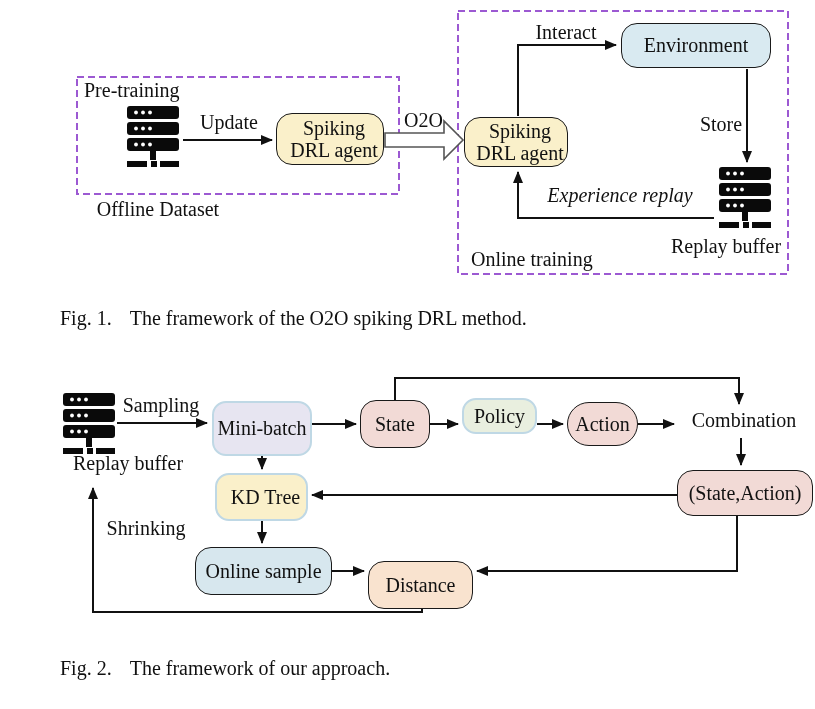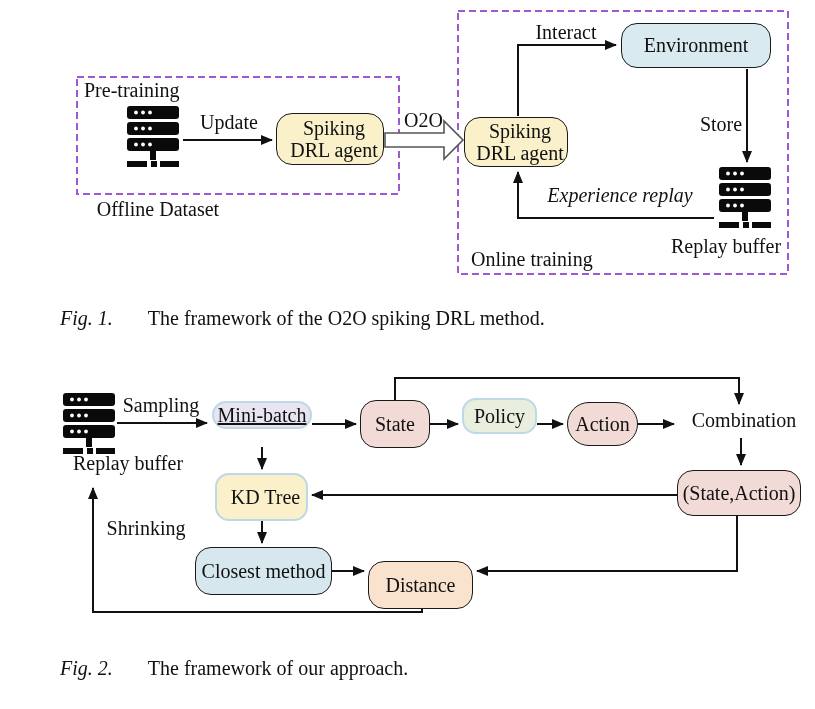--- a/index.html
+++ b/index.html
@@ -18,21 +18,21 @@
   .lbl{position:absolute;z-index:2;font-size:20px;white-space:nowrap;}
   .ctr{transform:translateX(-50%);}
   .cream{background:#faf0ca;padding-left:8px;}
   .lblue{background:#d9eaf1;}
   .pblue{background:#d7e7ee;}
   .lav{background:#e7e5f1;}
   .pink{background:#f2dad6;}
   .green{background:#e9efdf;}
   .peach{background:#f9e3cf;margin-top:14px;}
   .caption{position:absolute;z-index:2;font-size:20px;white-space:nowrap;}
-  .caption .tag{margin-right:35px;font-style:italic;}
+  .caption .tag{margin-right:18px;}
 </style>
 </head>
 <body>
 
 <div class="canvas">
 
   <svg class="wires" width="815" height="709" viewBox="0 0 815 709">
     <defs>
       <marker id="ah" markerUnits="userSpaceOnUse" markerWidth="14" markerHeight="12" refX="11" refY="5" orient="auto">
         <path d="M0,0 L12,5 L0,10 z" fill="#111"></path>
@@ -109,37 +109,37 @@
   <div class="lbl ctr" style="left:726px;top:235px;">Replay buffer</div>
   <div class="lbl" style="left:471px;top:248px;">Online training</div>
 
   <div class="caption" style="left:60px;top:307px;">
     <span class="tag">Fig. 1.</span><span>The framework of the O2O spiking DRL method.</span>
   </div>
 
   <div class="lbl ctr" style="left:128px;top:452px;">Replay buffer</div>
   <div class="lbl ctr" style="left:161px;top:394px;">Sampling</div>
 
-  <div class="node lav blueborder" style="left:212px;top:401px;width:100px;height:28px;text-decoration:underline;">Mini-batch</div>
+  <div class="node lav blueborder" style="left:212px;top:401px;width:100px;height:55px;">Mini-batch</div>
 
   <div class="node pink" style="left:360px;top:400px;width:70px;height:48px;">State</div>
 
   <div class="node green blueborder" style="left:462px;top:398px;width:75px;height:36px;">Policy</div>
 
   <div class="node pink" style="left:567px;top:402px;width:71px;height:44px;border-radius:22px;">Action</div>
 
   <div class="lbl ctr" style="left:744px;top:409px;">Combination</div>
 
-  <div class="node pink" style="left:677px;top:470px;width:124px;height:46px;">(State,Action)</div>
+  <div class="node pink" style="left:677px;top:470px;width:136px;height:46px;">(State,Action)</div>
 
   <div class="node cream blueborder" style="left:215px;top:473px;width:93px;height:48px;">KD Tree</div>
 
   <div class="lbl ctr" style="left:146px;top:517px;">Shrinking</div>
 
-  <div class="node pblue" style="left:195px;top:547px;width:137px;height:48px;">Closest method</div>
+  <div class="node pblue" style="left:195px;top:547px;width:137px;height:48px;">Online sample</div>
 
   <div class="node peach" style="left:368px;top:547px;width:105px;height:48px;">Distance</div>
 
   <div class="caption" style="left:60px;top:657px;">
     <span class="tag">Fig. 2.</span><span>The framework of our approach.</span>
   </div>
 
 </div>
 
 </body></html>

